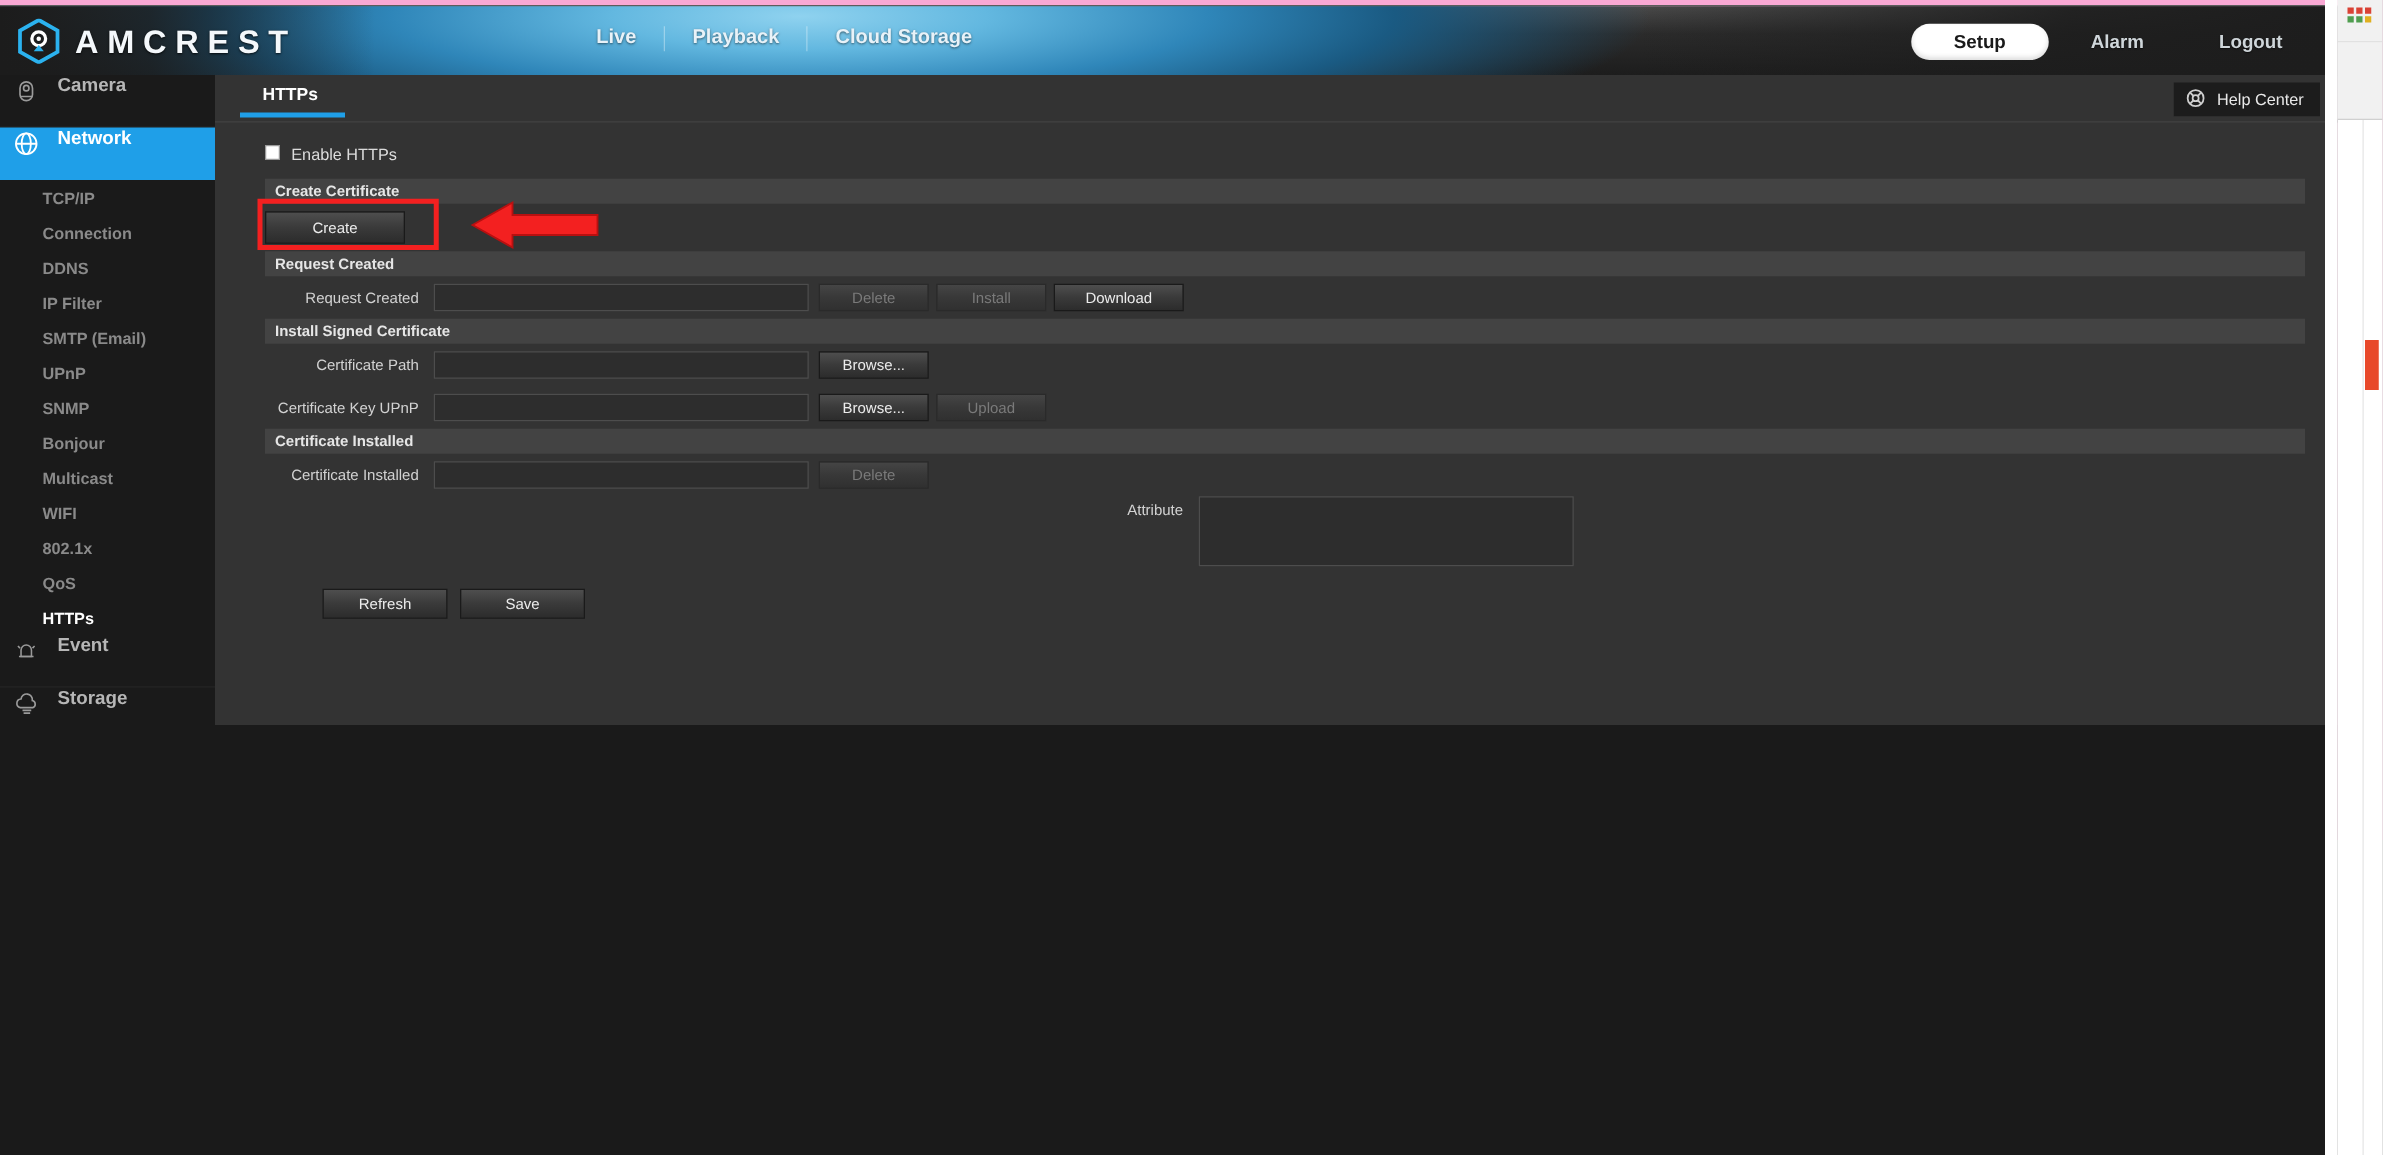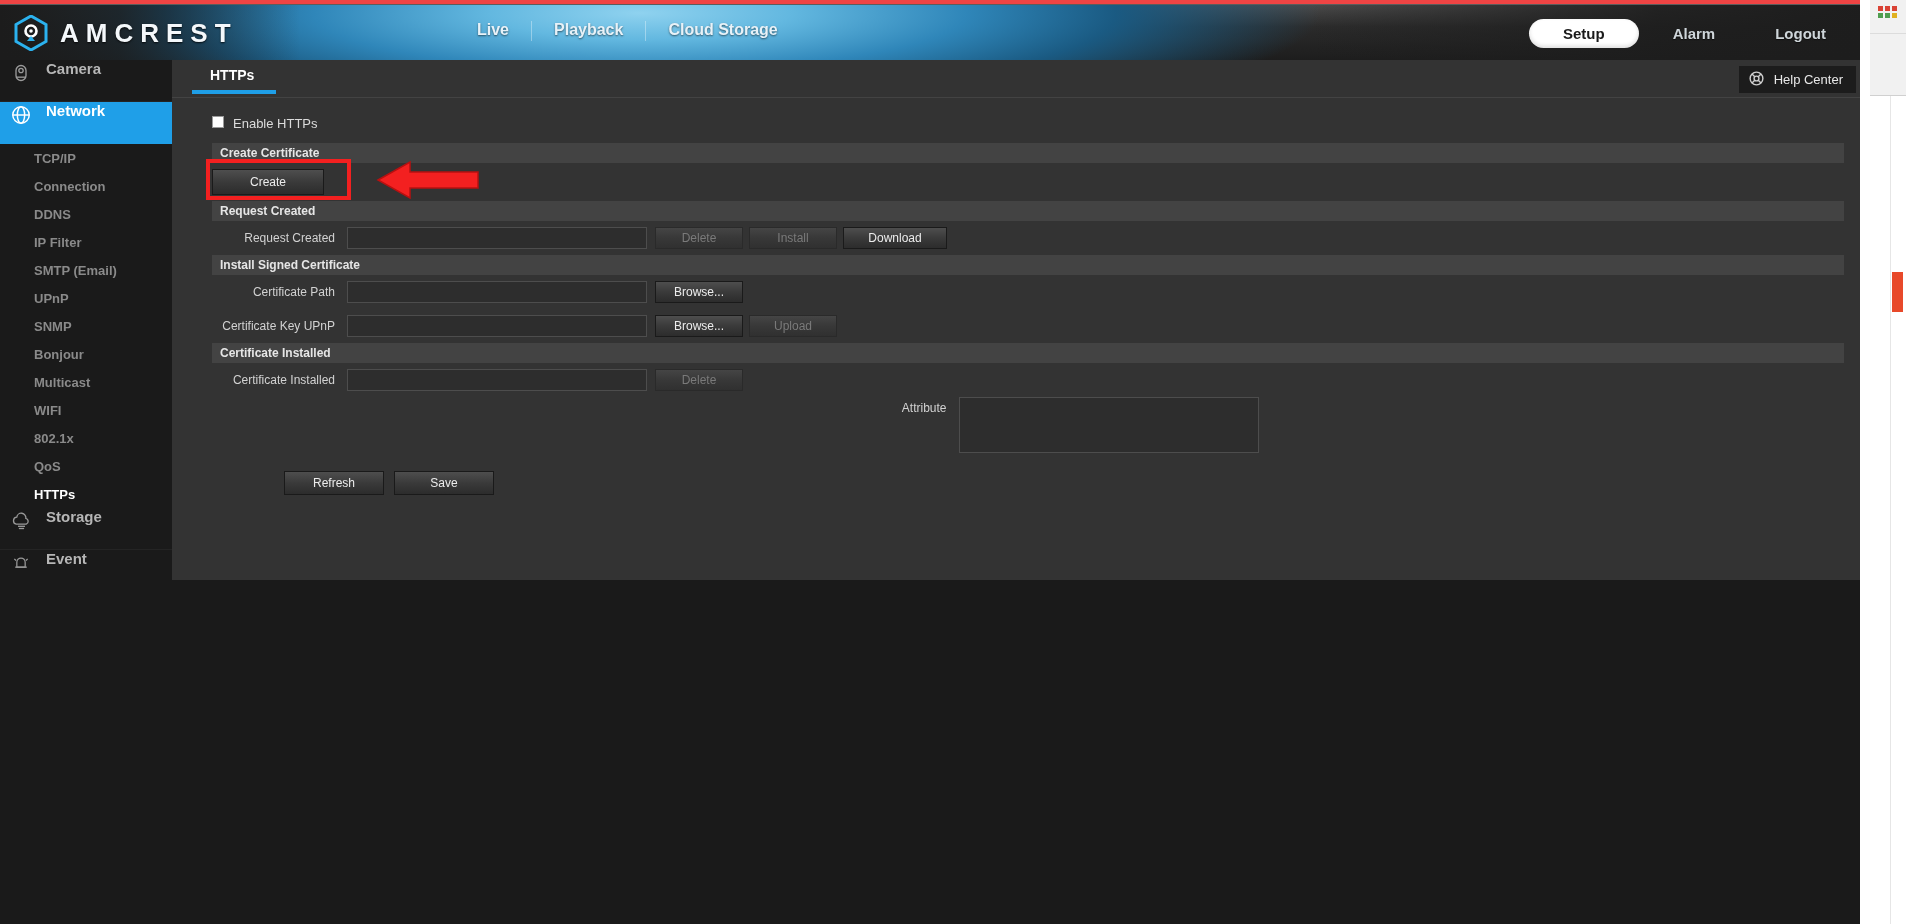--- a/index.html
+++ b/index.html
@@ -3,21 +3,21 @@
 <meta charset="utf-8">
 <style>
   * { box-sizing: border-box; margin: 0; padding: 0; }
   html, body {
     width: 1906px; height: 924px;
     background: #ffffff;
     font-family: "Liberation Sans", sans-serif;
     overflow: hidden;
   }
 
-  #page { position: relative; width: 1906px; height: 672px; background:#ef4444; }
+  #page { position: relative; width: 1906px; height: 672px; background:#f9a8d4; }
 
   
   .browser-strip {
     position:absolute; top:0; right:0; width:36px; height:924px;
     background:#ffffff;
   }
   .browser-topbar {
     position:absolute; top:0; right:0; width:36px; height:34px;
     background:#f1f1f1; border-bottom:1px solid #dcdcdc;
   }
@@ -184,21 +184,21 @@
 
   .gap8 { width:8px; } .gap6 { width:6px; }
 
   .create-wrap { position:relative; padding-left:40px; height:38px; display:flex; align-items:center; }
   .hl-box {
     position:absolute; left:34px; top:-4px; width:145px; height:41px;
     border:4px solid #f32020; pointer-events:none;
   }
   .arrow-svg { position:absolute; left:204px; top:-4px; }
 
-  .bottom-btns { display:flex; padding-left:112px; gap:10px; margin-top:12px; }
+  .bottom-btns { display:flex; padding-left:86px; gap:10px; margin-top:12px; }
 
   .below { position:absolute; left:0; top:580px; width:1870px; height:344px; background:#1a1a1a; }
 </style>
 </head>
 <body>
 
 <div id="page">
 
   <div class="topbar">
     <div class="topbar-blue"></div>
@@ -267,38 +267,38 @@
       <div class="sb-sub">Bonjour</div>
       <div class="sb-sub">Multicast</div>
       <div class="sb-sub">WIFI</div>
       <div class="sb-sub">802.1x</div>
       <div class="sb-sub">QoS</div>
       <div class="sb-sub current">HTTPs</div>
     </div>
 
     <div class="sb-group">
       <span class="sb-ico">
+        <svg viewBox="0 0 24 24" width="20" height="20" fill="none" stroke="#9a9a9a" stroke-width="1.5">
+          <path d="M7 17 V11 a5 5 0 0 1 10 0 v6 z"></path>
+            <line x1="5" y1="17" x2="19" y2="17"></line>
+          <path d="M4 7 L6 9 M20 7 L18 9"></path>
+        </svg>
+      </span>
+      <span>Event</span>
+    </div>
+
+    <div class="sb-group">
+      <span class="sb-ico">
         <svg viewBox="0 0 24 24" width="21" height="21" fill="none" stroke="#9a9a9a" stroke-width="1.5">
           <path d="M6 15 a4 4 0 0 1 0.6 -7.9 A5 5 0 0 1 17 8.5 a3.4 3.4 0 0 1 0.4 6.5 z"></path>
           <line x1="8" y1="17.5" x2="16" y2="17.5"></line>
             <line x1="9" y1="20" x2="15" y2="20"></line>
         </svg>
       </span>
       <span>Storage</span>
-    </div>
-
-    <div class="sb-group">
-      <span class="sb-ico">
-        <svg viewBox="0 0 24 24" width="20" height="20" fill="none" stroke="#9a9a9a" stroke-width="1.5">
-          <path d="M7 17 V11 a5 5 0 0 1 10 0 v6 z"></path>
-            <line x1="5" y1="17" x2="19" y2="17"></line>
-          <path d="M4 7 L6 9 M20 7 L18 9"></path>
-        </svg>
-      </span>
-      <span>Event</span>
     </div>
 
     <div class="sb-group">
       <span class="sb-ico">
         <svg viewBox="0 0 24 24" width="20" height="20" fill="none" stroke="#9a9a9a" stroke-width="1.5">
           <rect x="4" y="5" width="16" height="11" rx="1.5"></rect>
             <line x1="3" y1="19" x2="21" y2="19"></line>
         </svg>
       </span>
       <span>System</span>

